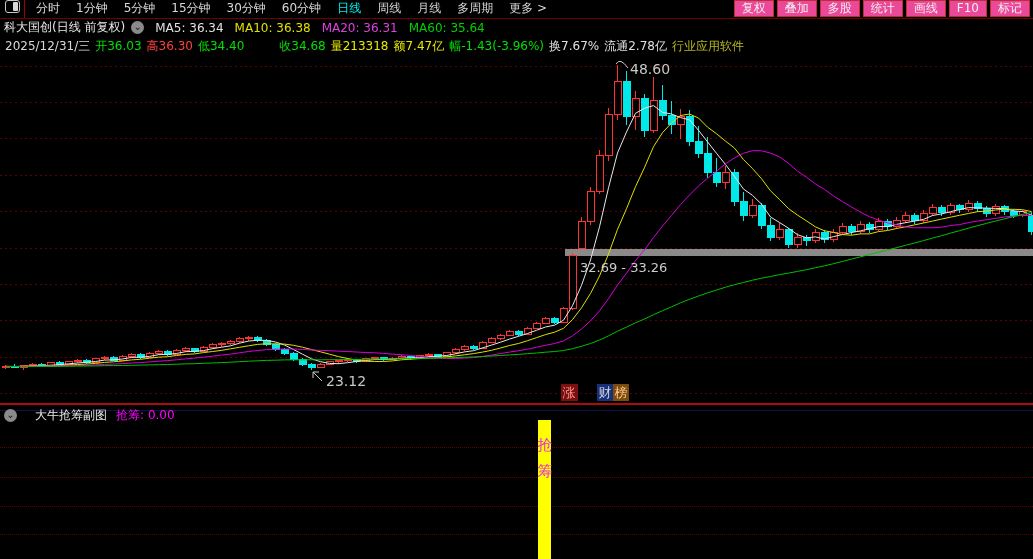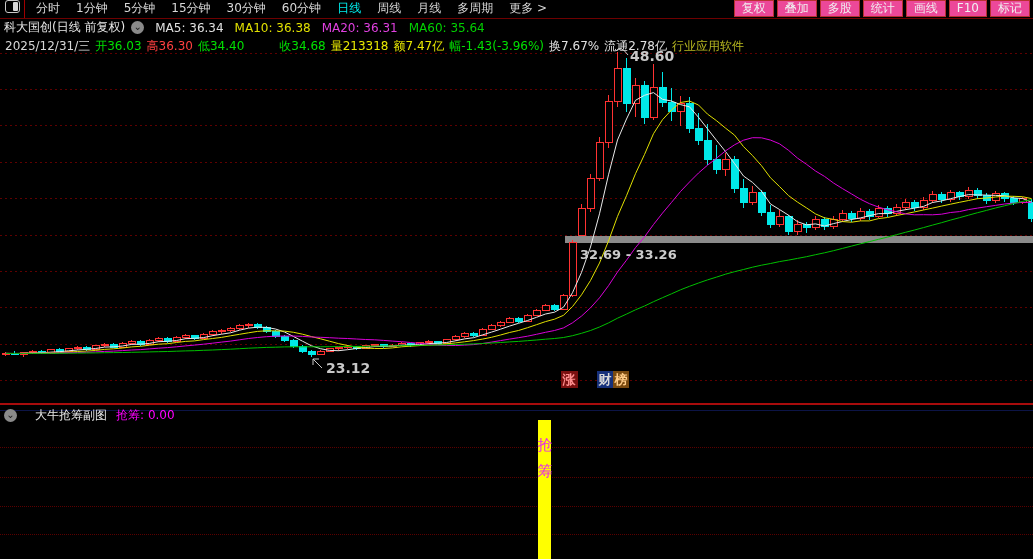--- a/index.html
+++ b/index.html
@@ -22,21 +22,21 @@
               align-items:center;font-size:12px;}
   .stock-title{color:#e8e8e8;margin-left:4px;white-space:nowrap;}
   .circle-icon{width:13px;height:13px;border-radius:50%;background:#8a8a8a;color:#1a1a1a;
                font-size:10px;line-height:11px;text-align:center;margin-left:6px;flex:0 0 auto;}
   .ma-item{margin-left:11px;white-space:nowrap;}
   
   .quote-row{position:absolute;top:37px;left:0;width:1033px;height:18px;display:flex;
              align-items:center;font-size:12px;}
   .q-item{margin-left:5px;white-space:nowrap;}
   
-  .chart-wrap{position:absolute;top:42px;left:0;width:1033px;height:348px;font-weight:bold;}
+  .chart-wrap{position:absolute;top:55px;left:0;width:1033px;height:348px;}
   
   .panel-sep{position:absolute;top:403px;left:0;width:1033px;height:2px;background:#a80c0c;}
   
   .subpanel{position:absolute;top:405px;left:0;width:1033px;height:154px;background:#000;}
   .sub-navy{position:absolute;top:5px;left:0;width:1033px;height:1px;background:#0c1446;}
   .sub-grid{position:absolute;left:0;width:1033px;height:1px;border-top:1px dotted #5a0000;}
   .sub-header{position:absolute;top:2px;left:4px;display:flex;align-items:center;font-size:12px;}
   .sub-title{color:#e8e8e8;margin-left:18px;white-space:nowrap;}
   .sub-ind{color:#ff00ff;margin-left:9px;white-space:nowrap;}
   .signal-bar{position:absolute;left:538px;top:15px;bottom:0;width:13px;background:#ffff00;}

